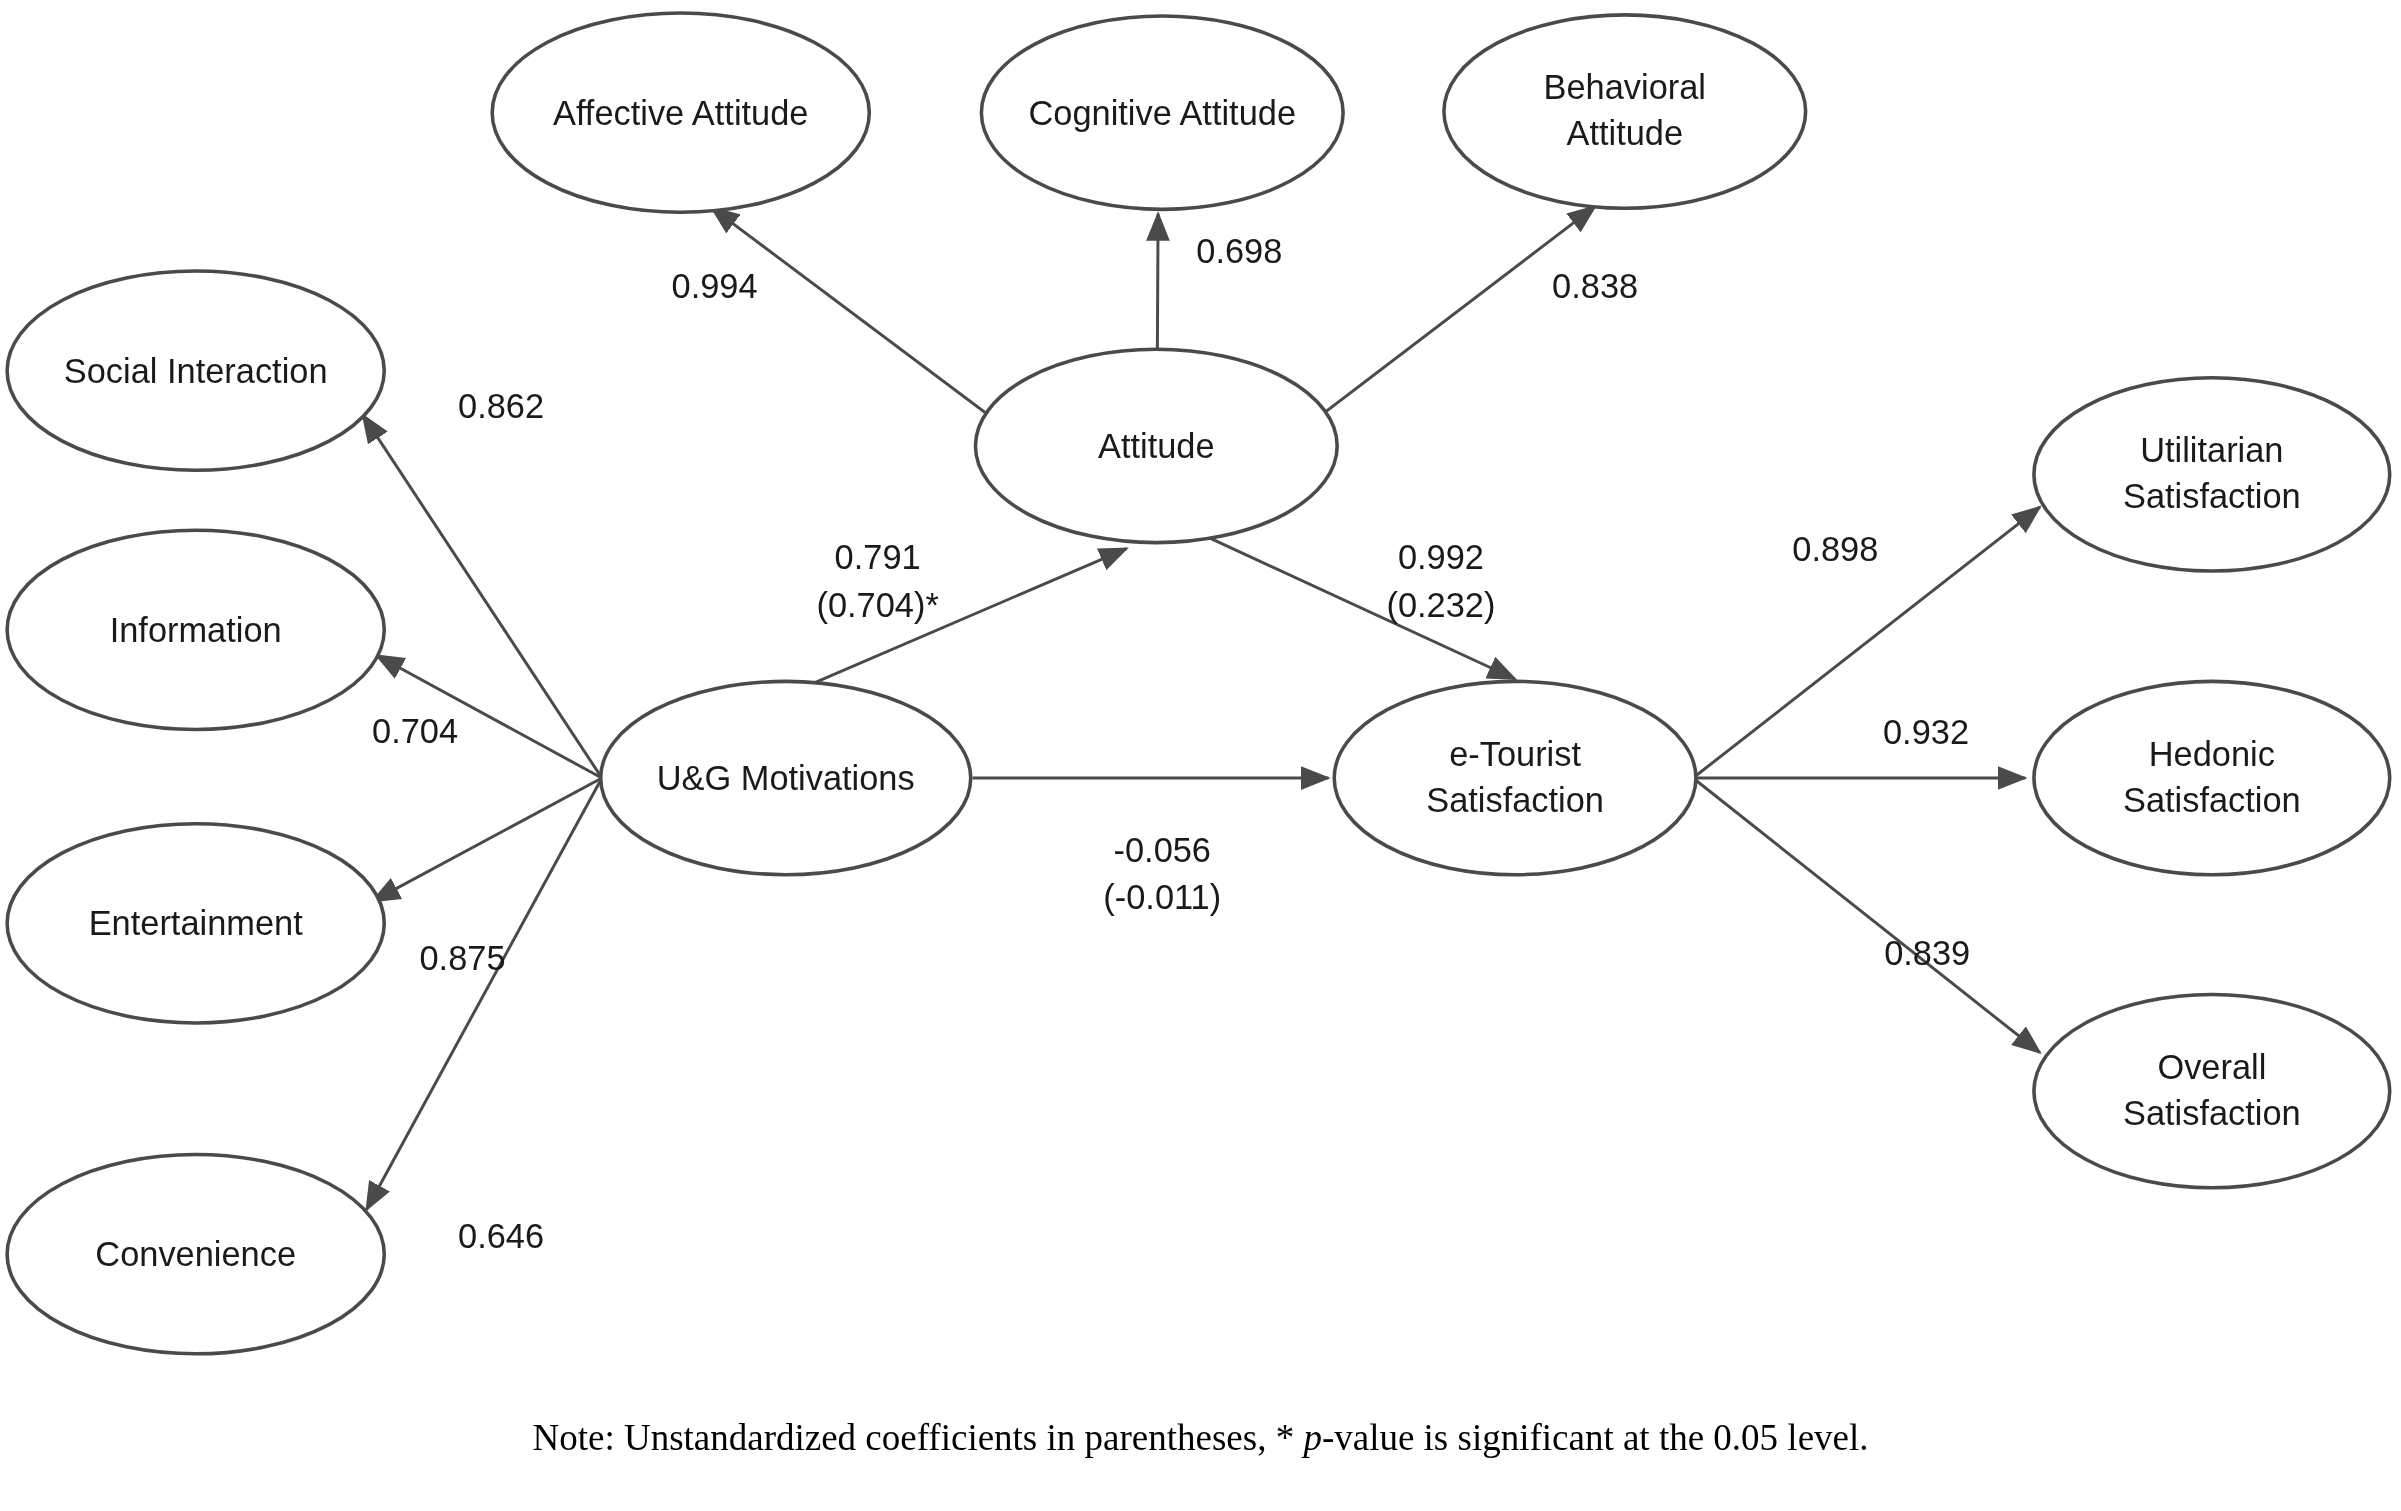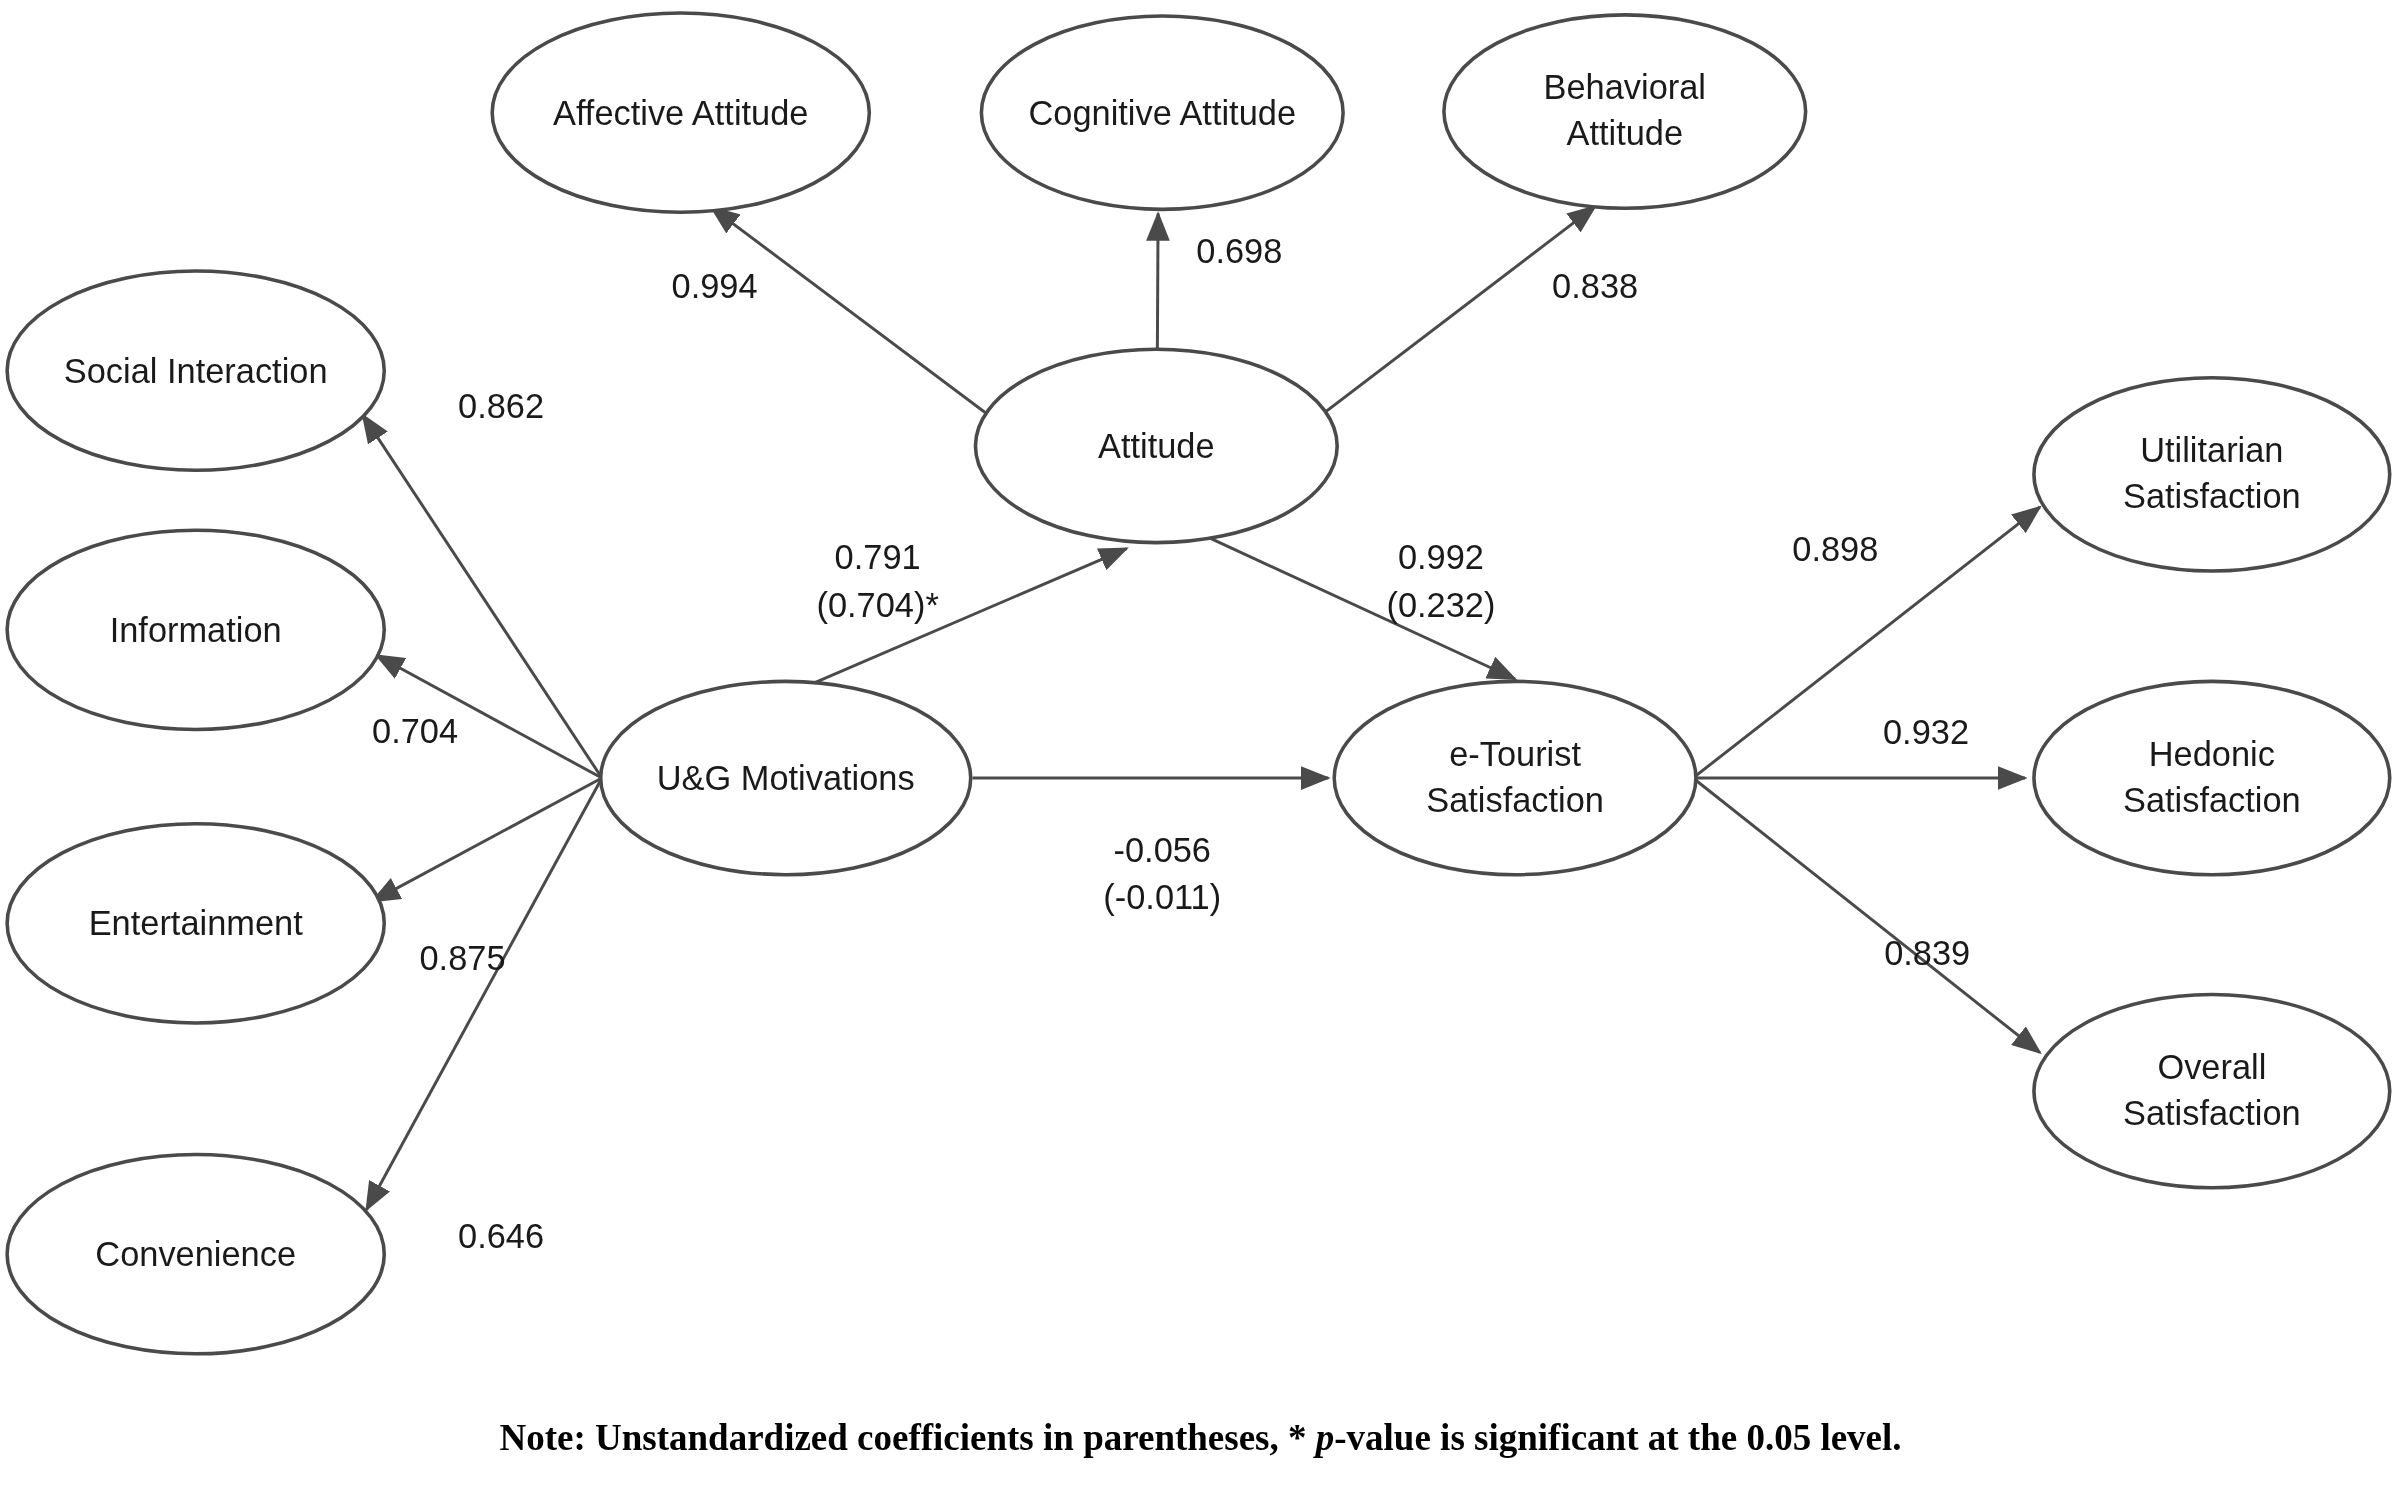--- a/index.html
+++ b/index.html
@@ -54,21 +54,20 @@
   .note-text {
     position: absolute;
     left: 0;
     top: 1416px;
     width: 2401px;
     text-align: center;
     font-family: "Liberation Serif", serif;
     font-size: 37px;
     color: #000000;
     white-space: nowrap;
-    font-weight: bold;
   }
   .note-text em {
     font-style: italic;
   }
 </style>
 </head>
 <body>
 
 <div id="diagram-root">
 

